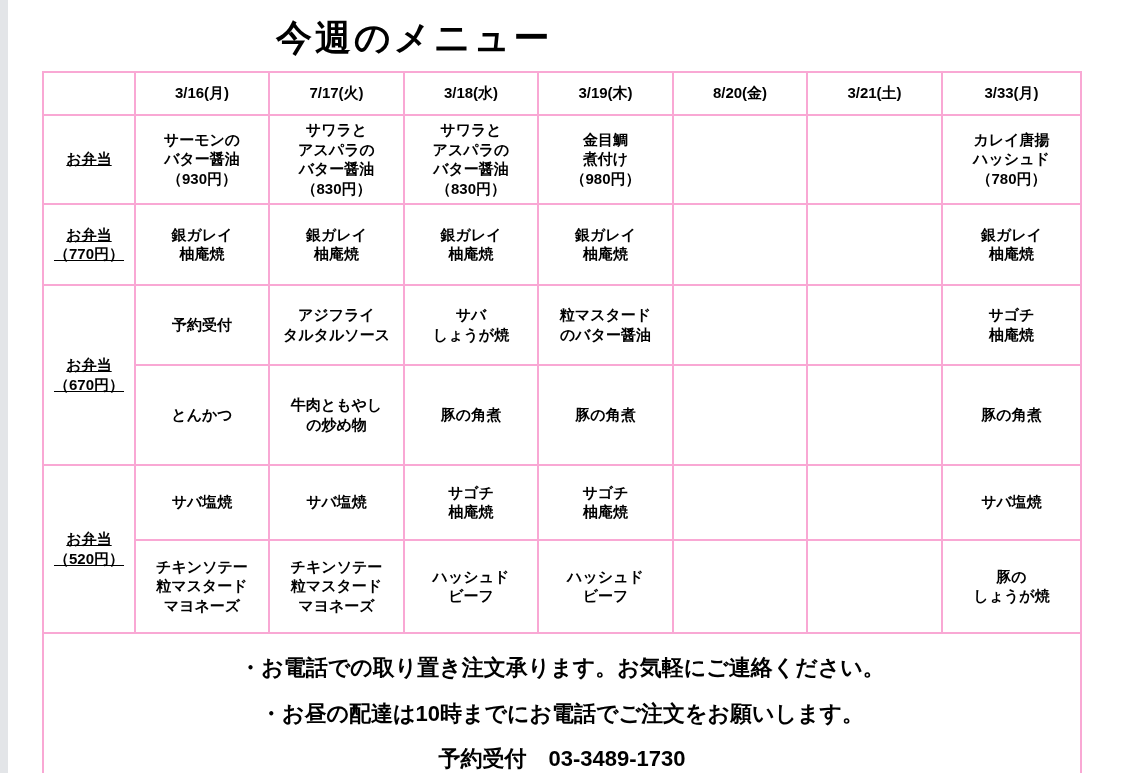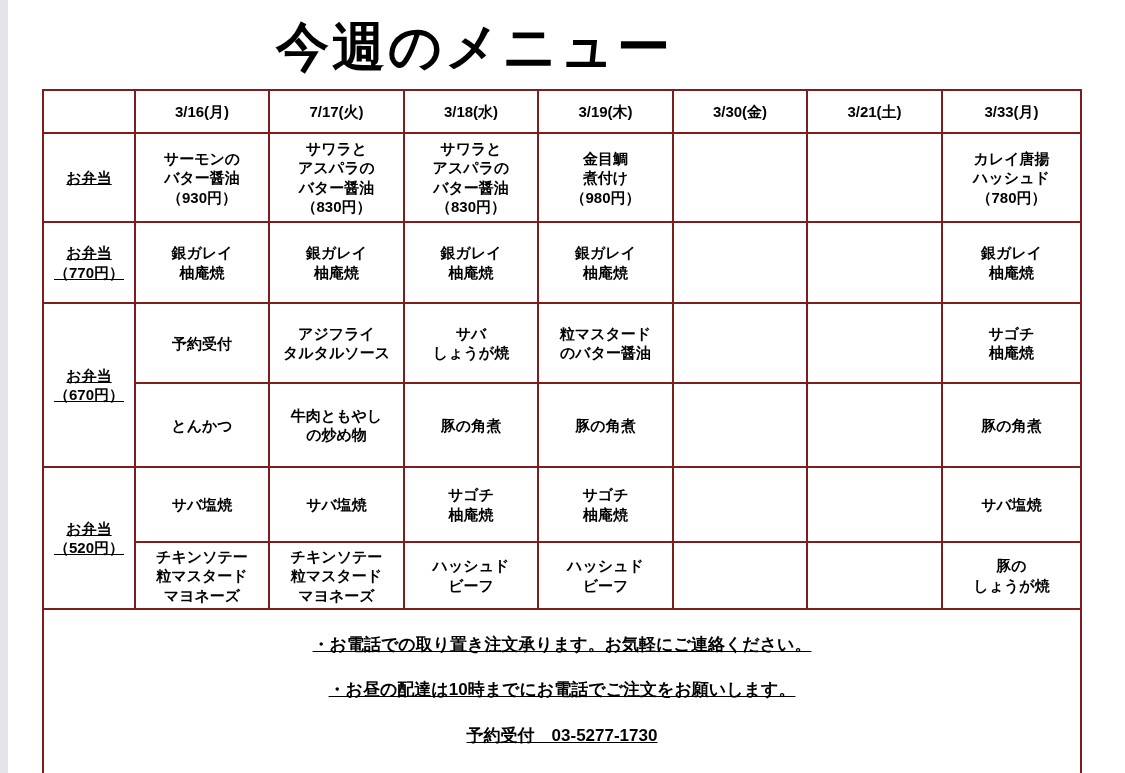--- a/index.html
+++ b/index.html
@@ -10,52 +10,52 @@
     color: #000;
     font-family: "Liberation Sans", "DejaVu Sans", sans-serif;
     font-weight: bold;
   }
   .page-edge {
     position: absolute; left: 0; top: 0;
     width: 8px; height: 773px;
     background: #e3e5e8;
   }
   .title {
-    font-size: 53px;
+    font-size: 36px;
     font-weight: bold;
     margin: 18px 0 0 276px;
     letter-spacing: 3px;
     line-height: 1.1;
   }
   table.menu {
     border-collapse: collapse;
     table-layout: fixed;
     width: 1038px;
     margin: 13px 0 0 42px;
   }
   table.menu th, table.menu td {
-    border: 2px solid #7f1d1d;
+    border: 2px solid #f9a8d4;
     text-align: center;
     vertical-align: middle;
     white-space: pre-line;
     padding: 2px;
     font-size: 15px;
     font-weight: bold;
     line-height: 1.3;
   }
   th.day { font-size: 16px; }
   td.sm { font-size: 12px; line-height: 1.4; }
   td.rowlabel { font-size: 15px; text-decoration: underline; }
   td.footer {
     text-align: left;
     vertical-align: middle;
     padding: 8px 8px 8px 100px;
     white-space: normal;
   }
-  .note { font-size: 17px; line-height: 26px; white-space: pre-wrap; text-decoration: underline; }
+  .note { font-size: 22px; line-height: 26px; white-space: pre-wrap; }
 </style>
 </head>
 <body>
 
 <div class="page-edge"></div>
 
 <div class="title">今週のメニュー</div>
 
 <table class="menu">
   <colgroup>
@@ -69,21 +69,21 @@
     <col style="width:139px">
   </colgroup>
 
   <tbody>
       <tr style="height:43px">
     <th></th>
     <th class="day">3/16(月)</th>
     <th class="day">7/17(火)</th>
     <th class="day">3/18(水)</th>
     <th class="day">3/19(木)</th>
-    <th class="day">3/30(金)</th>
+    <th class="day">8/20(金)</th>
     <th class="day">3/21(土)</th>
     <th class="day">3/33(月)</th>
   </tr>
 
   <tr style="height:89px">
     <td class="rowlabel">お弁当</td>
     <td>サーモンの
 バター醤油
 （930円）</td>
     <td class="sm">サワラと
@@ -129,21 +129,21 @@
 タルタルソース</td>
     <td>サバ
 しょうが焼</td>
     <td>粒マスタード
 のバター醤油</td>
     <td></td>
     <td></td>
     <td>サゴチ
 柚庵焼</td>
   </tr>
-  <tr style="height:84px">
+  <tr style="height:100px">
     <td>とんかつ</td>
     <td>牛肉ともやし
 の炒め物</td>
     <td>豚の角煮</td>
     <td>豚の角煮</td>
     <td></td>
     <td></td>
     <td>豚の角煮</td>
   </tr>
 
@@ -153,42 +153,42 @@
     <td>サバ塩焼</td>
     <td>サバ塩焼</td>
     <td>サゴチ
 柚庵焼</td>
     <td>サゴチ
 柚庵焼</td>
     <td></td>
     <td></td>
     <td>サバ塩焼</td>
   </tr>
-  <tr style="height:67px">
+  <tr style="height:93px">
     <td>チキンソテー
 粒マスタード
 マヨネーズ</td>
     <td>チキンソテー
 粒マスタード
 マヨネーズ</td>
     <td>ハッシュド
 ビーフ</td>
     <td>ハッシュド
 ビーフ</td>
     <td></td>
     <td></td>
     <td>豚の
 しょうが焼</td>
   </tr>
 
   <tr style="height:107px">
     <td class="footer" colspan="8">
       <div class="note">・お電話での取り置き注文承ります。お気軽にご連絡ください。</div>
       <div class="note">・お昼の配達は10時までにお電話でご注文をお願いします。</div>
-      <div class="note">予約受付　03-5277-1730</div>
+      <div class="note">予約受付　03-3489-1730</div>
       <div class="note">
         
         
         
       </div>
     </td>
   </tr>
 </tbody>
   </table>
 

